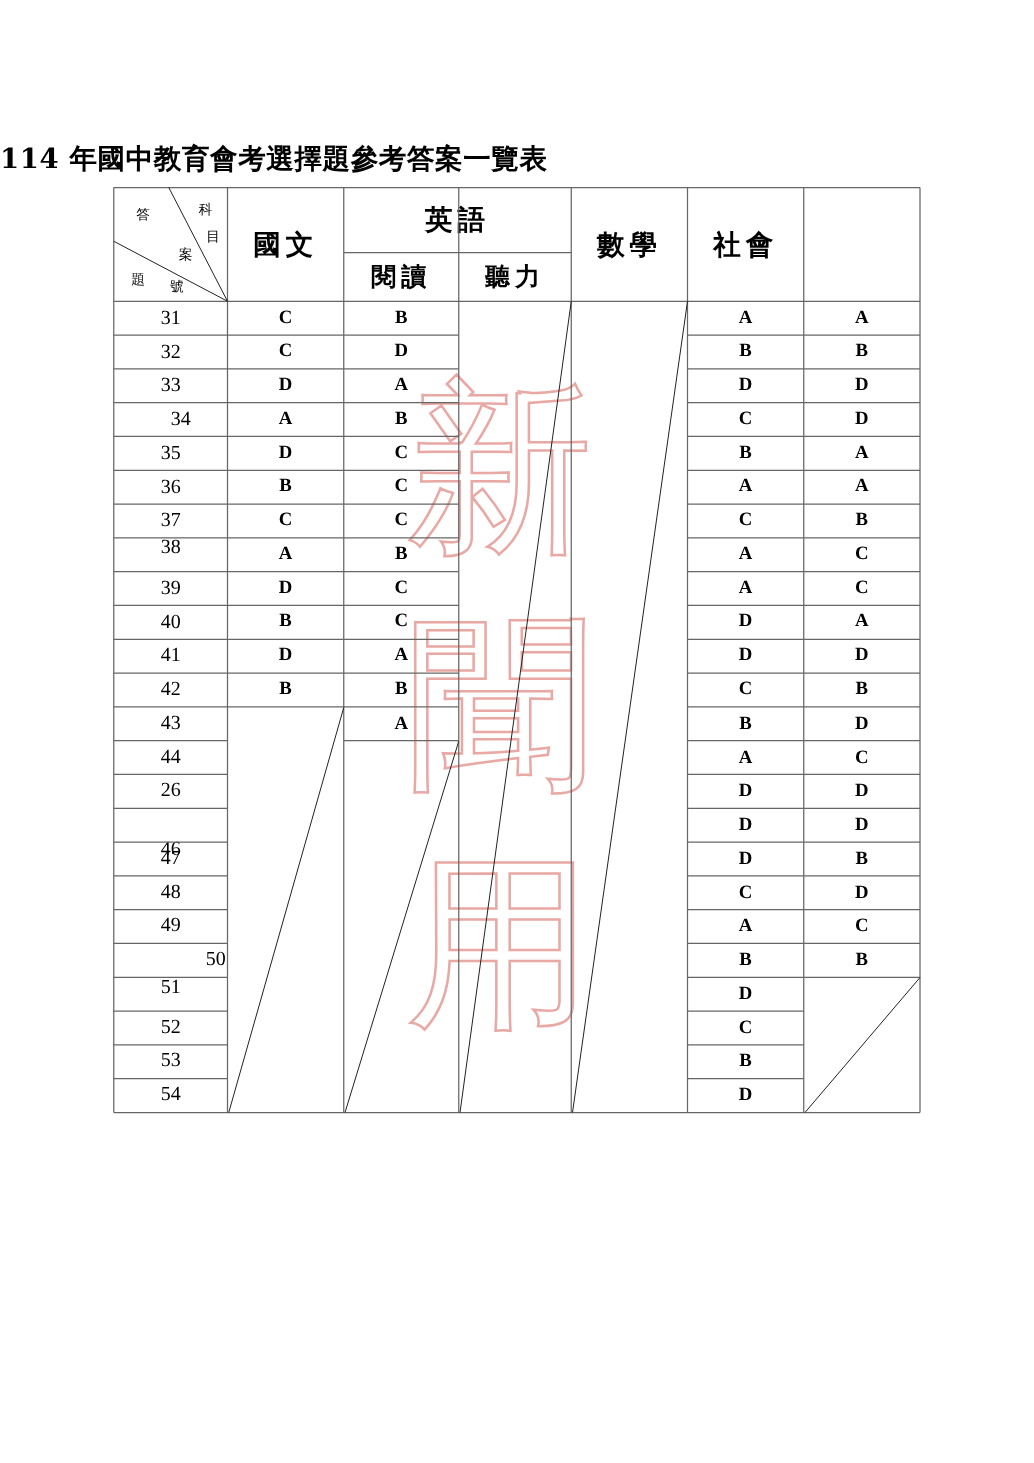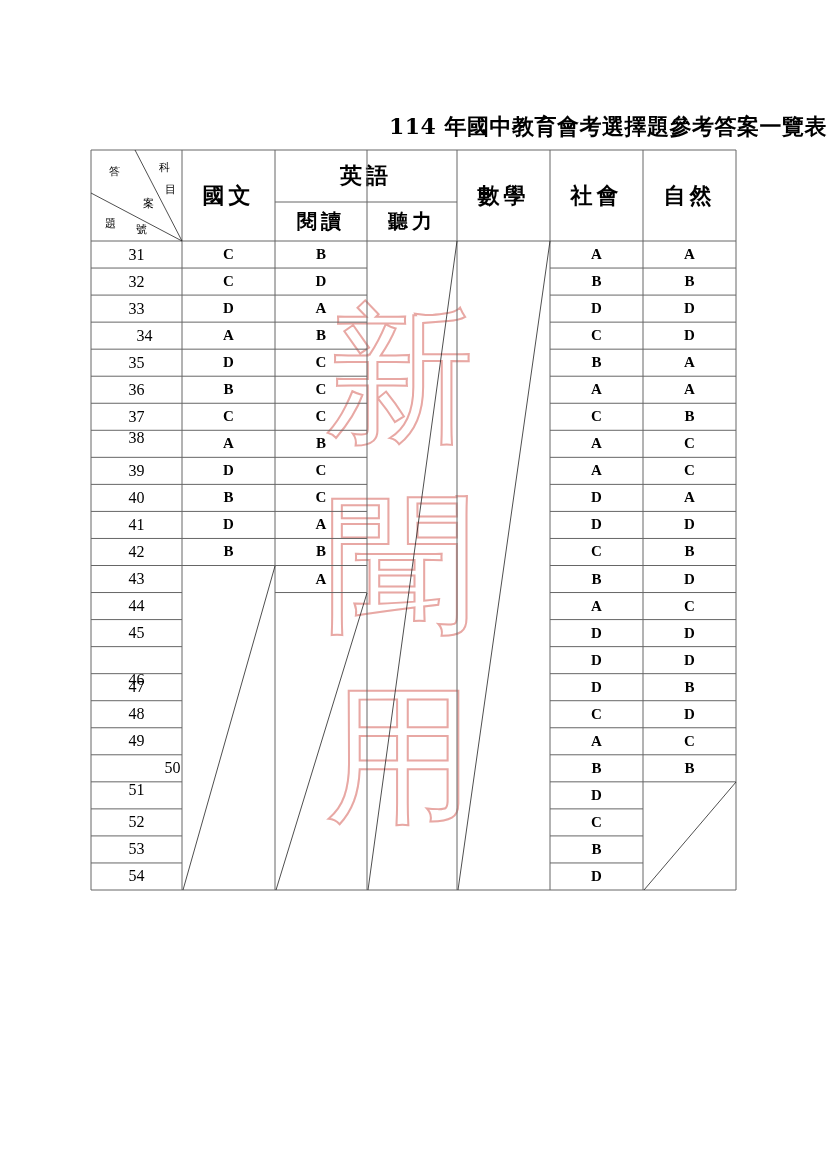--- a/index.html
+++ b/index.html
@@ -1,17 +1,17 @@
 <!DOCTYPE html>
 <html><head>
   <meta charset="utf-8">
   <style>
     html, body { margin:0; padding:0; background:#ffffff; }
     body { width:827px; height:1170px; position:relative; overflow:hidden; font-family:"DejaVu Serif", serif; }
-    .title { position:absolute; top:112px; left:0; width:827px; text-align:right; font-size:22px; font-weight:bold; color:#000; letter-spacing:0.5px; font-family:"DejaVu Serif", serif; }
+    .title { position:absolute; top:112px; left:0; width:827px; text-align:left; font-size:22px; font-weight:bold; color:#000; letter-spacing:0.5px; font-family:"DejaVu Serif", serif; }
     .tbl { position:absolute; left:91px; top:150px; width:645px; height:740px; }
     .cell { position:absolute; box-sizing:border-box; display:flex; align-items:center; justify-content:center; color:#000; }
     .hdr { font-size:22px; font-weight:bold; letter-spacing:4px; font-family:"DejaVu Sans", sans-serif; }
     .sub { font-size:20px; font-weight:bold; letter-spacing:4px; font-family:"DejaVu Sans", sans-serif; }
     .num { font-size:16px; font-family:"Liberation Serif", serif; }
     .ans { font-size:15px; font-weight:bold; font-family:"Liberation Serif", serif; }
     .corner-t { position:absolute; font-size:11px; font-family:"DejaVu Sans", sans-serif; color:#000; }
     svg.overlay { position:absolute; left:0; top:0; pointer-events:none; }
     .wm { position:absolute; font-family:"DejaVu Sans", sans-serif; font-size:150px; color:transparent; -webkit-text-stroke:2px #e8a8a4; left:310px; width:180px; text-align:center; line-height:1; }
   </style>
@@ -32,21 +32,20 @@
   <div class="corner-t" style="left:52px; top:46px;">案</div>
   <div class="corner-t" style="left:14px; top:66px;">題</div>
   <div class="corner-t" style="left:45px; top:72px;">號</div>
 
   <div class="cell hdr" style="left:91px; top:0; width:93px; height:91px;">國文</div>
   <div class="cell hdr" style="left:184px; top:0; width:182px; height:52px;">英語</div>
   <div class="cell sub" style="left:184px; top:52px; width:92px; height:39px;">閱讀</div>
   <div class="cell sub" style="left:276px; top:52px; width:90px; height:39px;">聽力</div>
   <div class="cell hdr" style="left:366px; top:0; width:93px; height:91px;">數學</div>
   <div class="cell hdr" style="left:459px; top:0; width:93px; height:91px;">社會</div>
-  <div class="cell hdr" style="left:552px; top:0; width:93px; height:91px;">自然</div>
 
   <div id="rows">
       <div>
         <div class="cell num" style="left: 0px; top: 91px; width: 91px; height: 27.0417px;">31</div>
         <div class="cell ans" style="left: 91px; top: 91px; width: 93px; height: 27.0417px;">C</div>
         <div class="cell ans" style="left: 184px; top: 91px; width: 92px; height: 27.0417px;">B</div>
         <div class="cell ans" style="left: 459px; top: 91px; width: 93px; height: 27.0417px;">A</div>
         <div class="cell ans" style="left: 552px; top: 91px; width: 93px; height: 27.0417px;">A</div>
       </div>
       <div>
@@ -134,21 +133,21 @@
         <div class="cell ans" style="left: 552px; top: 415.5px; width: 93px; height: 27.0417px;">D</div>
       </div>
       <div>
         <div class="cell num" style="left: 0px; top: 442.542px; width: 91px; height: 27.0417px;">44</div>
         <div class="cell ans" style="left: 91px; top: 442.542px; width: 93px; height: 27.0417px;"></div>
         <div class="cell ans" style="left: 184px; top: 442.542px; width: 92px; height: 27.0417px;"></div>
         <div class="cell ans" style="left: 459px; top: 442.542px; width: 93px; height: 27.0417px;">A</div>
         <div class="cell ans" style="left: 552px; top: 442.542px; width: 93px; height: 27.0417px;">C</div>
       </div>
       <div>
-        <div class="cell num" style="left: 0px; top: 469.583px; width: 91px; height: 27.0417px;">45</div>
+        <div class="cell num" style="left: 0px; top: 469.583px; width: 91px; height: 27.0417px;">26</div>
         <div class="cell ans" style="left: 91px; top: 469.583px; width: 93px; height: 27.0417px;"></div>
         <div class="cell ans" style="left: 184px; top: 469.583px; width: 92px; height: 27.0417px;"></div>
         <div class="cell ans" style="left: 459px; top: 469.583px; width: 93px; height: 27.0417px;">D</div>
         <div class="cell ans" style="left: 552px; top: 469.583px; width: 93px; height: 27.0417px;">D</div>
       </div>
       <div>
         <div class="cell num" style="left: 0px; top: 496.625px; width: 91px; height: 27.0417px; margin-top: 20px;">46</div>
         <div class="cell ans" style="left: 91px; top: 496.625px; width: 93px; height: 27.0417px;"></div>
         <div class="cell ans" style="left: 184px; top: 496.625px; width: 92px; height: 27.0417px;"></div>
         <div class="cell ans" style="left: 459px; top: 496.625px; width: 93px; height: 27.0417px;">D</div>

